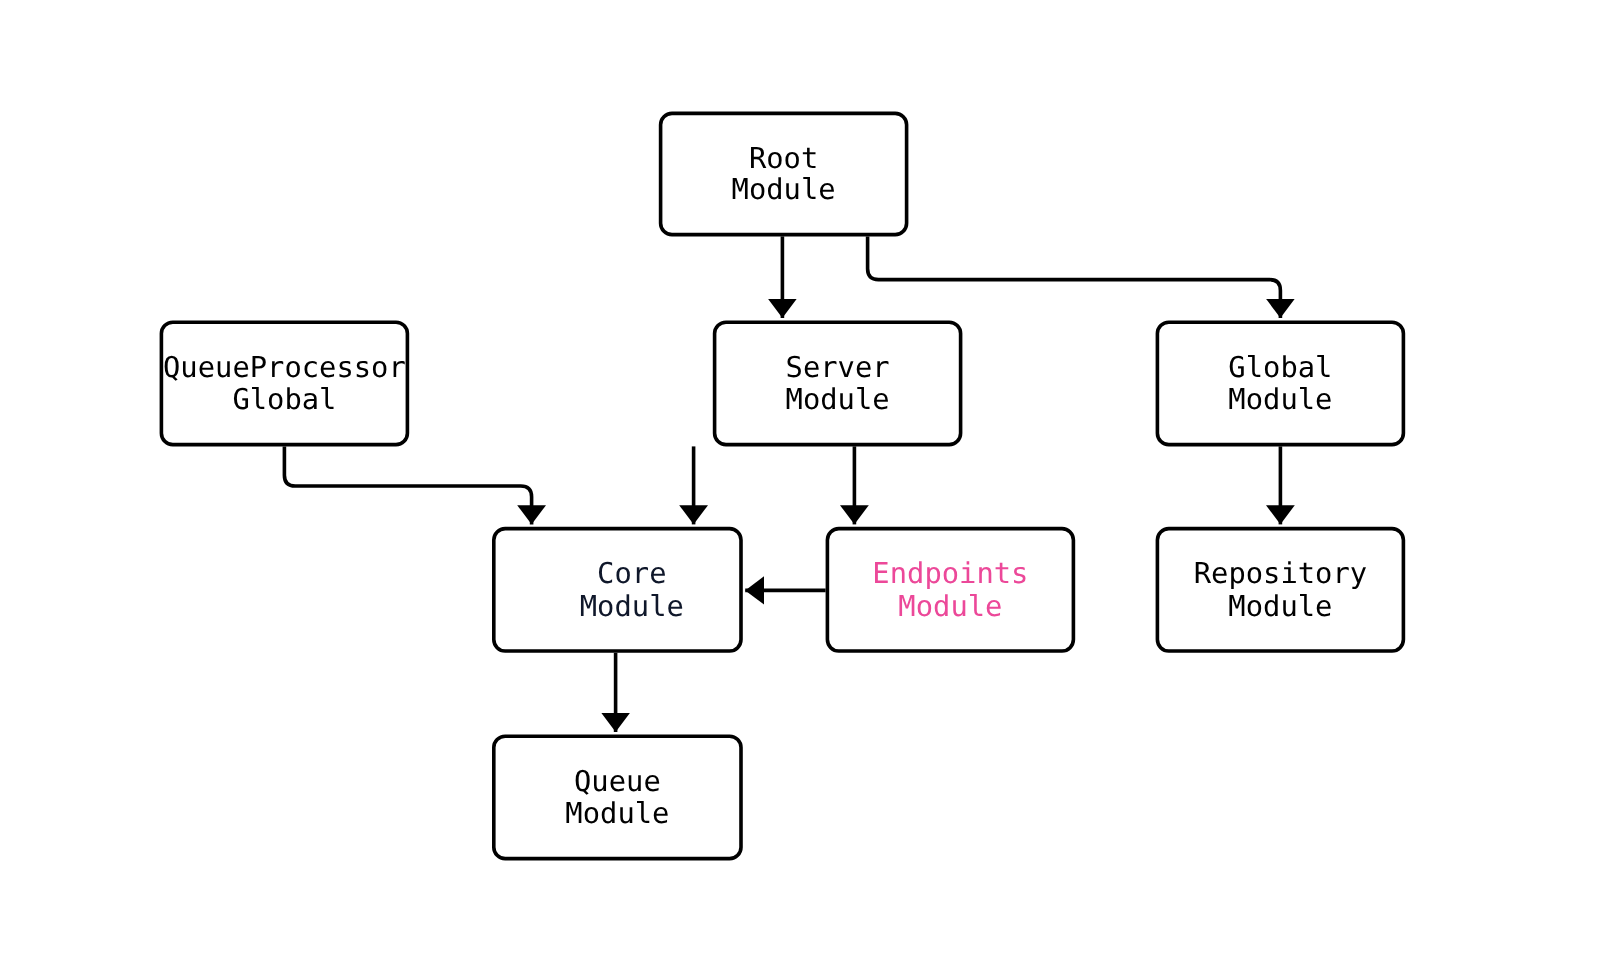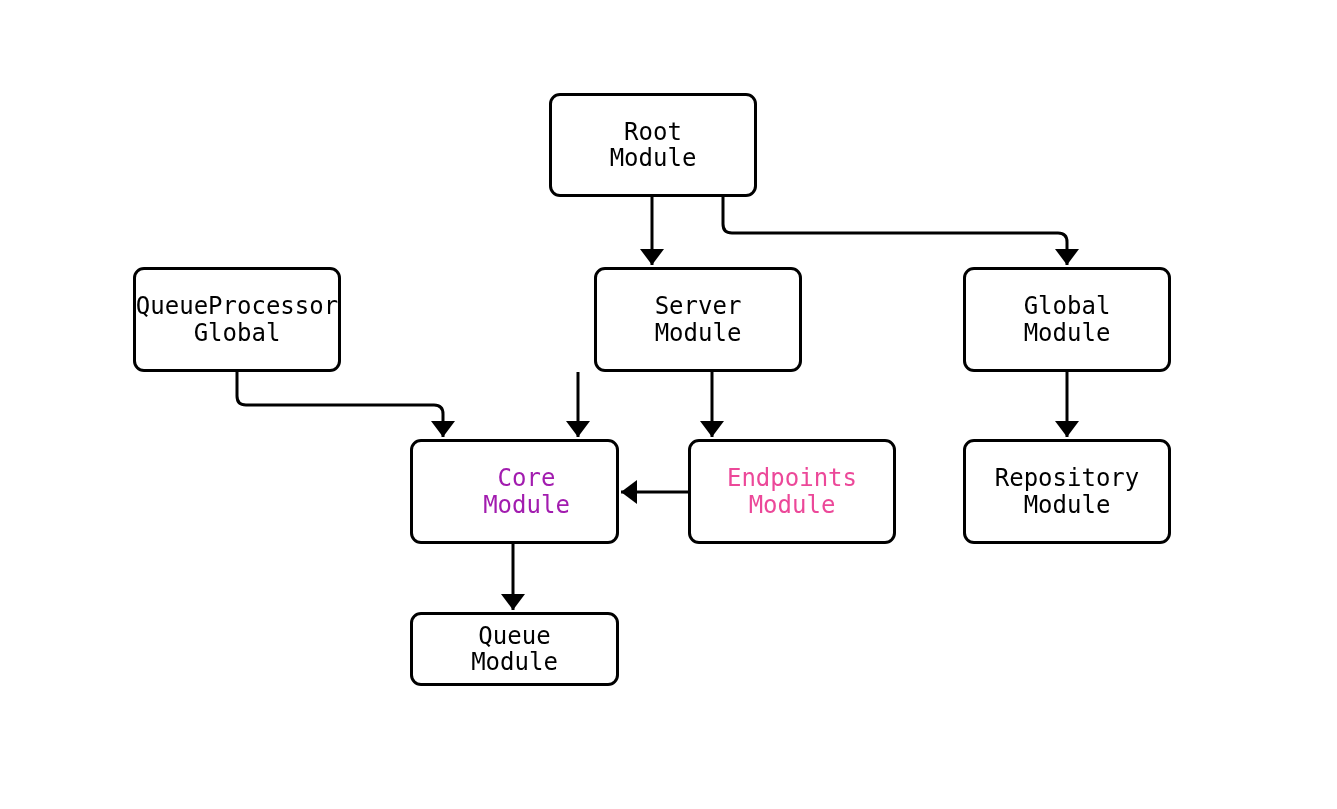--- a/index.html
+++ b/index.html
@@ -79,29 +79,29 @@
       </div>
       <div class="node" style="left: 549px; top: 267px; width: 208px; height: 105px; background: rgb(255, 255, 255); border-color: rgb(0, 0, 0); margin-left: 45px;">
         <span class="node-label" style="color: rgb(0, 0, 0);">Server
 Module</span>
       </div>
       <div class="node" style="left: 963px; top: 267px; width: 208px; height: 105px; background: rgb(255, 255, 255); border-color: rgb(0, 0, 0); justify-content: center;">
         <span class="node-label" style="color: rgb(0, 0, 0);">Global
 Module</span>
       </div>
       <div class="node" style="left: 410px; top: 439px; width: 209px; height: 105px; background: rgb(255, 255, 255); border-color: rgb(0, 0, 0);">
-        <span class="node-label" style="color: #a21caf; margin-left: 24px;">Core
+        <span class="node-label" style="color: #0f172a; margin-left: 24px;">Core
 Module</span>
       </div>
       <div class="node" style="left: 688px; top: 439px; width: 208px; height: 105px; background: rgb(255, 255, 255); border-color: rgb(0, 0, 0);">
         <span class="node-label" style="color: #ec4899;">Endpoints
 Module</span>
       </div>
       <div class="node" style="left: 963px; top: 439px; width: 208px; height: 105px; background: rgb(255, 255, 255); border-color: rgb(0, 0, 0);">
         <span class="node-label" style="color: rgb(0, 0, 0); text-align: center;">Repository
 Module</span>
       </div>
-      <div class="node" style="left: 410px; top: 612px; width: 209px; height: 74px; background: rgb(255, 255, 255); border-color: rgb(0, 0, 0);">
+      <div class="node" style="left: 410px; top: 612px; width: 209px; height: 105px; background: rgb(255, 255, 255); border-color: rgb(0, 0, 0);">
         <span class="node-label" style="color: rgb(0, 0, 0);">Queue
 Module</span>
       </div>
     </div>
 </div>
 
 </body></html>

